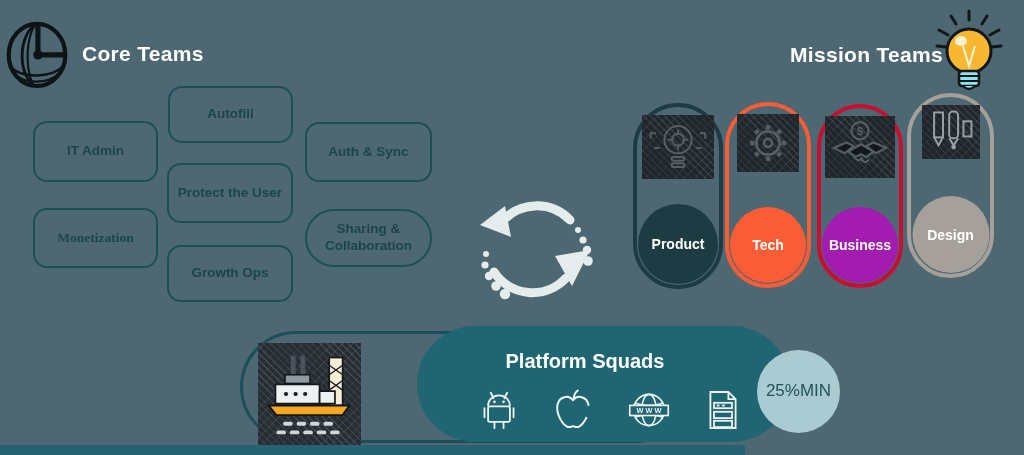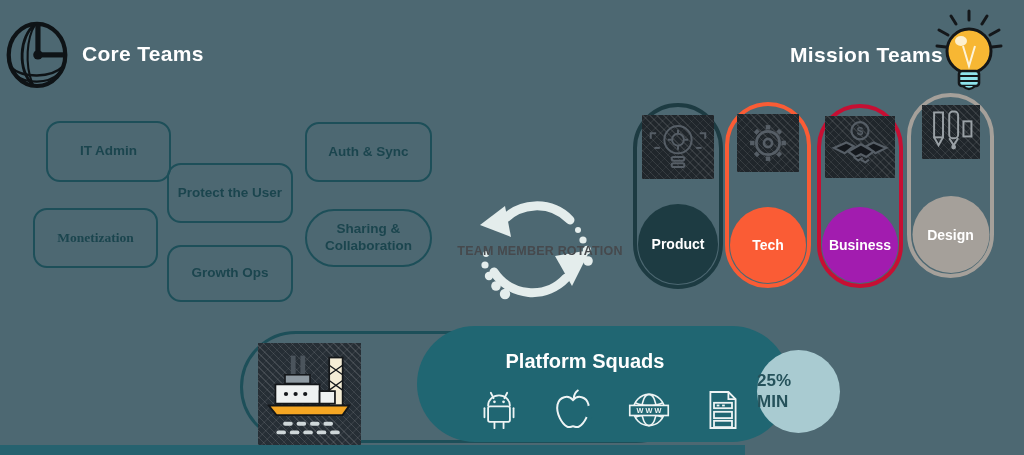--- a/index.html
+++ b/index.html
@@ -9,21 +9,21 @@
 
   
   .h-title{position:absolute;font-weight:bold;font-size:21px;color:#ffffff;letter-spacing:.3px;}
   #core-title{left:82px;top:42px;}
   #mission-title{left:790px;top:43px;}
 
   
   .tbox{position:absolute;border:2px solid #1d4f59;border-radius:14px;box-sizing:border-box;
         display:flex;align-items:center;justify-content:center;text-align:center;
         color:#1b454e;font-weight:bold;font-size:13.5px;line-height:1.25;padding:0 8px;}
-  .b0{left:46px;top:121px;width:125px;height:61px;}
+  .b0{left:33px;top:121px;width:125px;height:61px;}
   .b1{left:168px;top:86px;width:125px;height:57px;}
   .b2{left:305px;top:122px;width:127px;height:60px;}
   .b3{left:167px;top:163px;width:126px;height:60px;}
   .b4{left:33px;top:208px;width:125px;height:60px;font-family:Liberation Serif, serif;}
   .b5{left:305px;top:209px;width:127px;height:58px;border-radius:29px;}
   .b6{left:167px;top:245px;width:126px;height:57px;}
 
   
   #rotation-graphic{left:467px;top:192px;width:140px;height:120px;}
   #rotation-label{left:448px;top:244px;width:184px;text-align:center;
@@ -63,22 +63,22 @@
   #ps-teal{left:417px;top:326px;width:373px;height:116px;background:#206672;border-radius:58px;}
   #ship-box{left:258px;top:343px;width:103px;height:102px;background:#262e35;
         background-image:repeating-linear-gradient(45deg,rgba(255,255,255,.12) 0 1px,transparent 1px 5px),
                          repeating-linear-gradient(-45deg,rgba(255,255,255,.06) 0 1px,transparent 1px 7px);
         display:flex;align-items:center;justify-content:center;}
   #ps-title{left:455px;top:350px;width:260px;text-align:center;color:#fff;
         font-weight:bold;font-size:20px;}
   #ps-icons{left:479px;top:386px;width:262px;height:48px;display:flex;
         justify-content:space-between;align-items:center;gap:7px;}
   #badge{left:757px;top:350px;width:83px;height:83px;border-radius:50%;background:#a9cbd1;
-        display:flex;flex-direction:column;align-items:flex-start;justify-content:center;
-        color:#25525b;font-weight:bold;font-size:17px;line-height:1.2;}
+        display:flex;align-items:center;justify-content:center;
+        color:#25525b;font-weight:normal;font-size:17px;line-height:1.2;}
   #bottom-bar{left:0;top:445px;width:745px;height:10px;background:#26626f;}
 </style>
 </head>
 <body>
 
 <div id="stage">
 
   <svg id="globe" class="abs" viewBox="0 0 70 80">
     <ellipse cx="35" cy="42" rx="30" ry="33" fill="none" stroke="#0e1316" stroke-width="4.5"></ellipse>
     <path d="M33 10 C16 22 14 58 31 74" fill="none" stroke="#0e1316" stroke-width="3"></path>
@@ -107,20 +107,23 @@
     <ellipse cx="28" cy="33" rx="6" ry="5" fill="#fdf0cf"></ellipse>
     <path d="M30 38 L36 58 L42 38" fill="none" stroke="#fdf3d8" stroke-width="2"></path>
     <rect x="26" y="63" width="20" height="15" rx="3" fill="#8ee4ec" stroke="#14171a" stroke-width="2.6"></rect>
     <line x1="26" y1="68" x2="46" y2="68" stroke="#14171a" stroke-width="2"></line>
     <line x1="26" y1="73" x2="46" y2="73" stroke="#14171a" stroke-width="2"></line>
     <path d="M30 78 q6 6 12 0" fill="#8ee4ec" stroke="#14171a" stroke-width="2.4"></path>
   </svg>
 
   <div class="tbox b0">
       <span>IT Admin</span>
+    </div>
+  <div class="tbox b1">
+      <span>Autofill</span>
     </div>
   <div class="tbox b2">
       <span>Auth &amp; Sync</span>
     </div>
   <div class="tbox b3">
       <span>Protect the User</span>
     </div>
   <div class="tbox b4">
       <span>Monetization</span>
     </div>
@@ -143,21 +146,20 @@
       <circle cx="116" cy="48" r="3.6"></circle>
       <circle cx="120" cy="58" r="4.2"></circle>
       <circle cx="121" cy="69" r="4.8"></circle>
       <circle cx="19" cy="62" r="3"></circle>
       <circle cx="18" cy="73" r="3.6"></circle>
       <circle cx="22" cy="84" r="4.2"></circle>
       <circle cx="29" cy="94" r="4.8"></circle>
       <circle cx="38" cy="102" r="5.2"></circle>
     </g>
   </svg>
-  <div id="rotation-label" class="abs">TEAM MEMBER ROTATION</div>
 
   <div class="pill p0">
     <div class="icon-box">
       <svg viewBox="0 0 72 66" width="66" height="60">
         <g stroke="#565e66" fill="none" stroke-width="2.2">
           <circle cx="36" cy="25" r="15"></circle>
           <circle cx="36" cy="25" r="6.5"></circle>
           <line x1="36" y1="14" x2="36" y2="18"></line>
             <line x1="36" y1="32" x2="36" y2="36"></line>
           <line x1="25" y1="25" x2="29" y2="25"></line>

